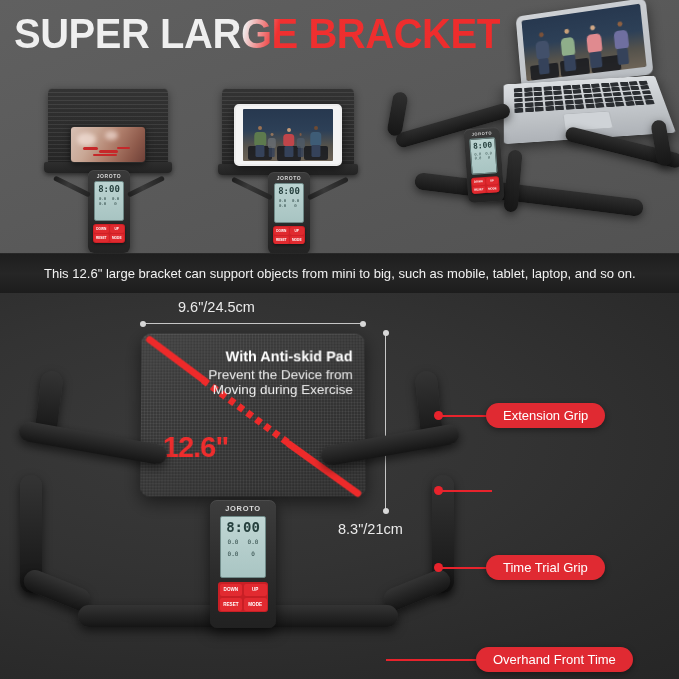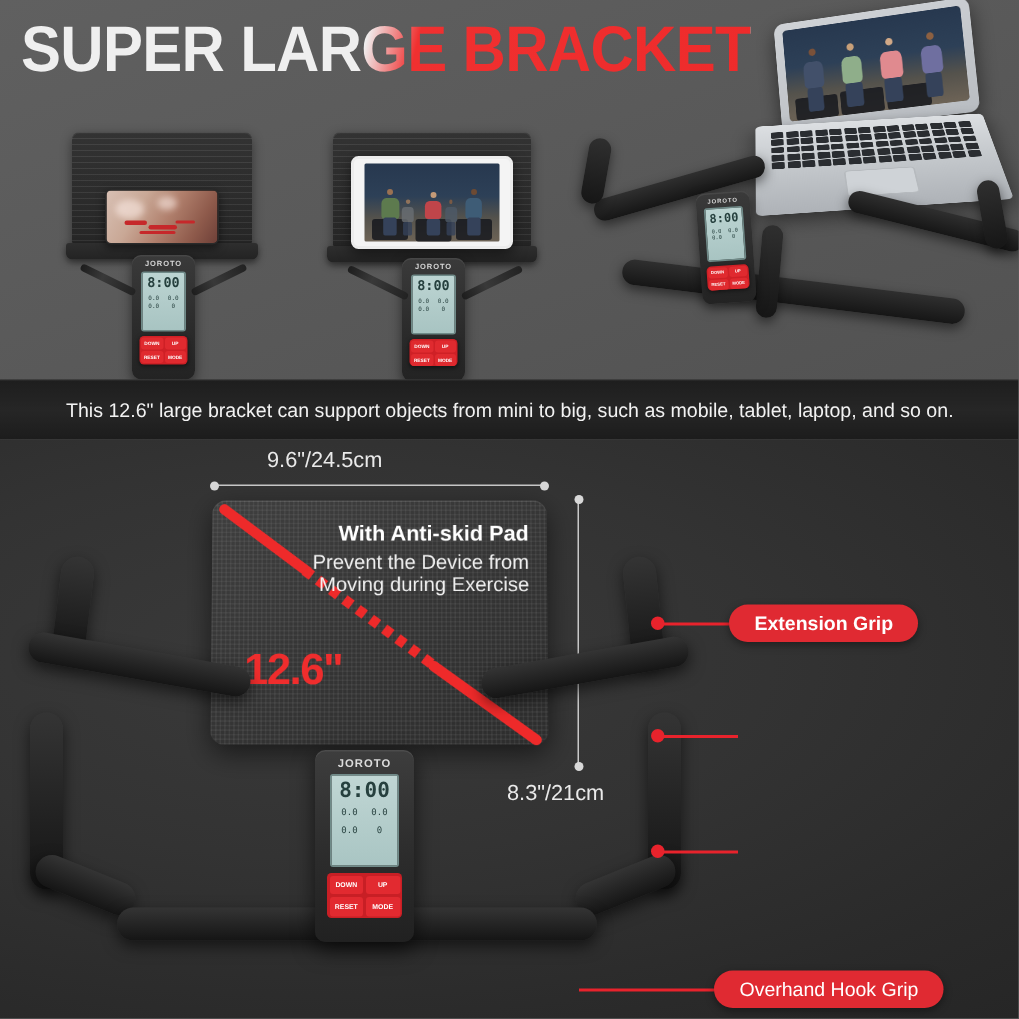--- a/index.html
+++ b/index.html
@@ -529,24 +529,25 @@
       <div class="pad-lg">
         <div class="key-lg">DOWN</div>
         <div class="key-lg">UP</div>
         <div class="key-lg">RESET</div>
         <div class="key-lg">MODE</div>
       </div>
     </div>
 
     <div class="callout-dot" style="left:434px;top:118px;"></div>
     <div class="callout-line" style="left:442px;top:122px;width:50px;"></div>
-    <div class="pill" style="left:486px;top:110px;font-weight:bold;">Extension Grip</div>
+    <div class="pill" style="left:486px;top:110px;">Extension Grip</div>
 
     <div class="callout-dot" style="left:434px;top:193px;"></div>
     <div class="callout-line" style="left:442px;top:197px;width:50px;"></div>
 
     <div class="callout-dot" style="left:434px;top:270px;"></div>
     <div class="callout-line" style="left:442px;top:274px;width:50px;"></div>
+    <div class="pill" style="left:486px;top:262px;">Time Trial Grip</div>
 
     <div class="callout-line" style="left:386px;top:366px;width:106px;"></div>
-    <div class="pill" style="left:476px;top:354px;">Overhand Hook Grip</div>
+    <div class="pill" style="left:476px;top:354px;">Overhand Front Time</div>
   </div>
 </div>
 
 </body></html>

